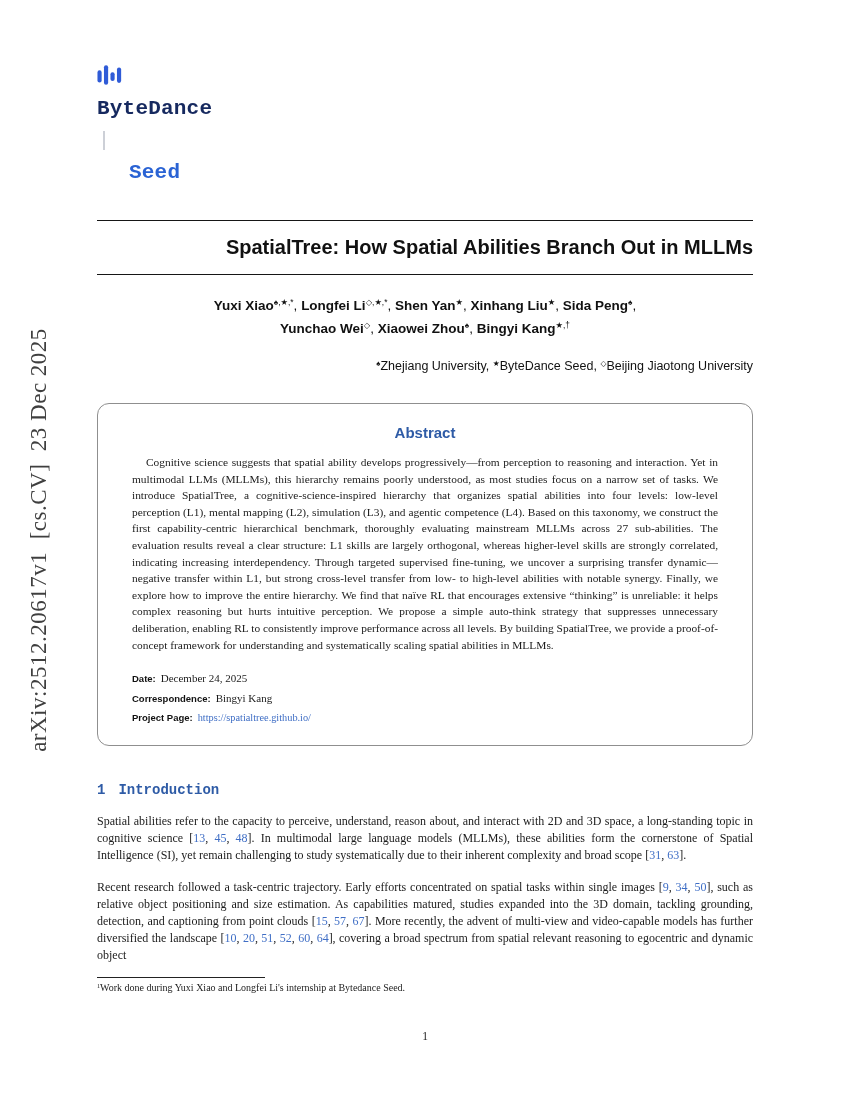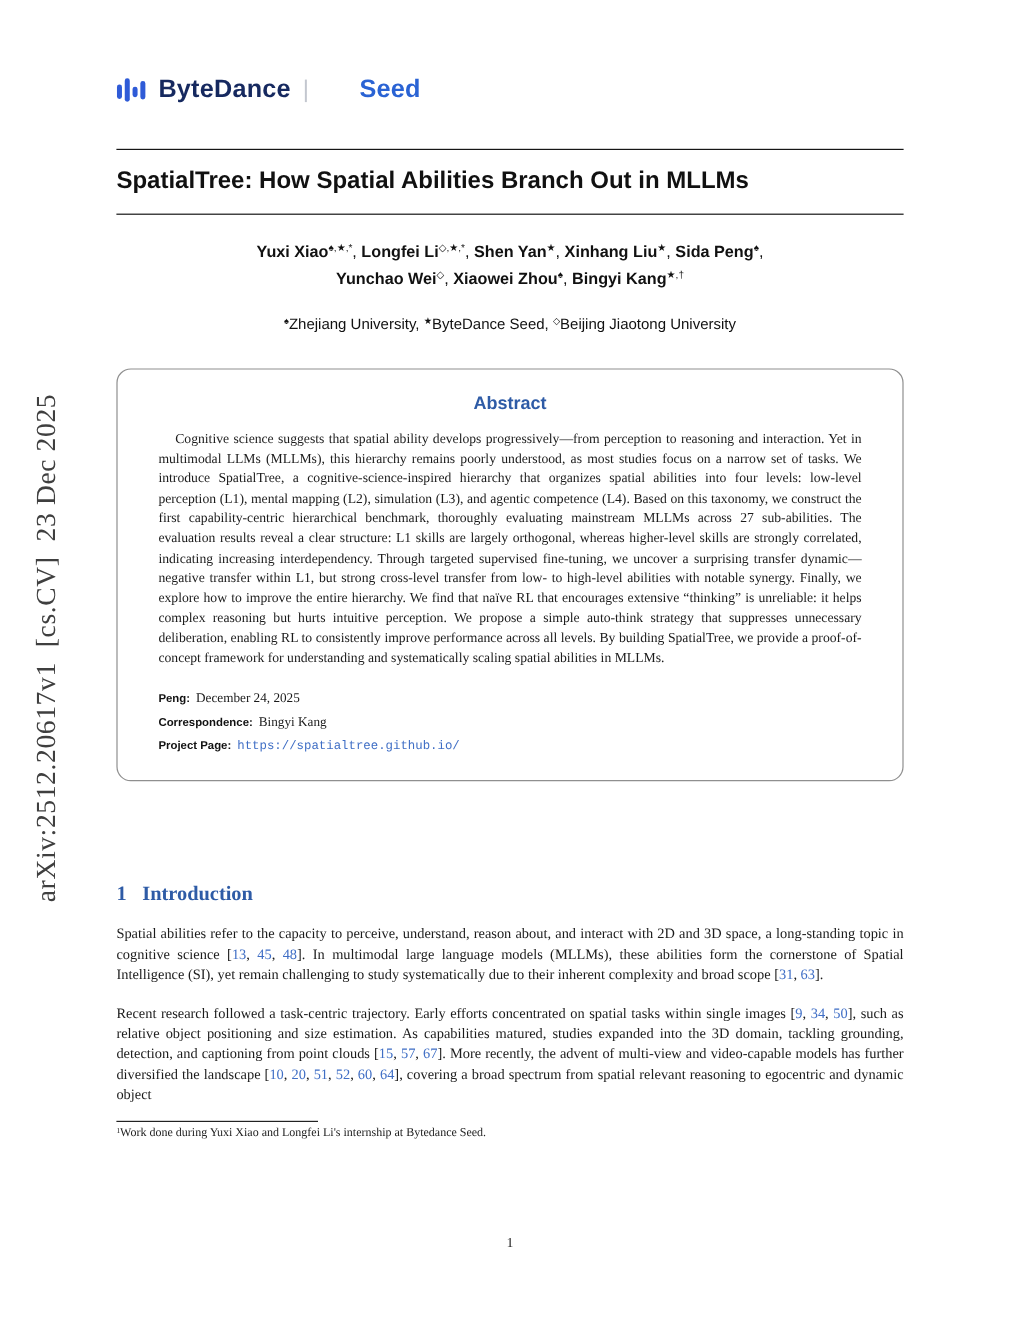--- a/index.html
+++ b/index.html
@@ -33,43 +33,44 @@
     color:#3f3f3f;
   }
   .content{
     position:absolute;
     left:97px;top:0;
     width:656px;
   }
   
   .logo-row{
     margin-top:62px;
-    display:flex;align-items:center;gap:9px;
-    font-family:Liberation Sans, sans-serif;
+    display:flex;gap:9px;
+    font-family:Liberation Mono, monospace;
+    flex-direction:column;
   }
   .logo-icon{display:inline-flex;align-items:center;}
   .logo-bytedance{font-size:21px;font-weight:700;color:var(--brand-navy,#16295f);letter-spacing:0.2px;}
   .logo-sep{font-size:20px;font-weight:300;color:#c3c7cf;margin:0 1px;}
   .logo-seed{font-size:21px;font-weight:700;color:var(--seed-blue,#2a63d4);letter-spacing:0.2px;margin-left:32px;}
   
   .rule{border-top:1px solid #161616;height:0;}
   .rule-top{margin-top:36px;}
   .title{
     font-family:"Liberation Sans","DejaVu Sans",sans-serif;
     font-size:20px;font-weight:700;color:#111;
-    text-align:left;
+    text-align:right;
     padding:15px 0 15px 0;
   }
   
   .authors{margin-top:20px;text-align:center;
     font-family:"Liberation Sans","DejaVu Sans",sans-serif;
     font-size:13.5px;line-height:22px;color:#111;}
   .authors .b{font-weight:700;}
   .sup{font-size:62%;position:relative;top:-5px;}
-  .affiliations{margin-top:18px;text-align:center;
+  .affiliations{margin-top:18px;text-align:right;
     font-family:"Liberation Sans","DejaVu Sans",sans-serif;
     font-size:12.5px;color:#111;}
   .affiliations .sup{top:-4px;}
   .contrib{margin-top:15px;text-align:center;
     font-family:"Liberation Serif","DejaVu Serif",serif;
     font-size:11.5px;color:#1c1c1c;}
   .contrib .sup{top:-3px;}
   
   .abstract-box{
     margin-top:30px;
@@ -89,29 +90,29 @@
   }
   .meta{margin-top:15px;}
   .meta-row{line-height:17.5px;}
   .meta-label{
     font-family:"Liberation Sans","DejaVu Sans",sans-serif;
     font-size:9.5px;font-weight:700;color:#111;
     margin-right:5px;
   }
   .meta-value{font-size:11px;color:#1b1b1b;}
   .meta-link{
-    font-family:Liberation Mono, monospace;
+    font-family:Liberation Serif, serif;
     font-size:10.3px;color:var(--link-blue,#3f6ec5);
     text-decoration:none;cursor:pointer;
   }
   
   .section-heading{
-    margin-top:84px;
-    font-family:Liberation Serif, serif;
-    font-size:17px;font-weight:700;color:var(--heading-blue,#2e5ba6);
+    margin-top:36px;
+    font-family:Liberation Mono, monospace;
+    font-size:14px;font-weight:700;color:var(--heading-blue,#2e5ba6);
   }
   .section-heading .sec-num{margin-right:13px;}
   .body-para{
     margin-top:15px;
     font-size:12px;line-height:17px;
     text-align:justify;color:#1b1b1b;
   }
   .cite{color:var(--link-blue,#3f6ec5);cursor:pointer;margin-top:27px;}
   
   .footnote-rule{margin-top:13px;width:168px;border-top:1px solid #222;}
@@ -156,21 +157,21 @@
     </div>
 
     <div class="affiliations"><span class="sup">♠</span><span>Zhejiang University, </span><span class="sup">★</span><span>ByteDance Seed, </span><span class="sup">◇</span><span>Beijing Jiaotong University</span></div>
 
 
     <section class="abstract-box">
       <h2 class="abstract-title">Abstract</h2>
       <p class="abstract-text">Cognitive science suggests that spatial ability develops progressively—from perception to reasoning and interaction. Yet in multimodal LLMs (MLLMs), this hierarchy remains poorly understood, as most studies focus on a narrow set of tasks. We introduce SpatialTree, a cognitive-science-inspired hierarchy that organizes spatial abilities into four levels: low-level perception (L1), mental mapping (L2), simulation (L3), and agentic competence (L4). Based on this taxonomy, we construct the first capability-centric hierarchical benchmark, thoroughly evaluating mainstream MLLMs across 27 sub-abilities. The evaluation results reveal a clear structure: L1 skills are largely orthogonal, whereas higher-level skills are strongly correlated, indicating increasing interdependency. Through targeted supervised fine-tuning, we uncover a surprising transfer dynamic—negative transfer within L1, but strong cross-level transfer from low- to high-level abilities with notable synergy. Finally, we explore how to improve the entire hierarchy. We find that naïve RL that encourages extensive “thinking” is unreliable: it helps complex reasoning but hurts intuitive perception. We propose a simple auto-think strategy that suppresses unnecessary deliberation, enabling RL to consistently improve performance across all levels. By building SpatialTree, we provide a proof-of-concept framework for understanding and systematically scaling spatial abilities in MLLMs.</p>
       <div class="meta">
         <div class="meta-row">
-          <span class="meta-label">Peng:</span><span class="meta-value">December 24, 2025</span>
+          <span class="meta-label">Date:</span><span class="meta-value">December 24, 2025</span>
         </div>
         <div class="meta-row">
           <span class="meta-label">Correspondence:</span><span class="meta-value">Bingyi Kang</span>
         </div>
         <div class="meta-row">
           <span class="meta-label">Project Page:</span><span class="meta-link">https://spatialtree.github.io/</span>
         </div>
       </div>
     </section>
 

